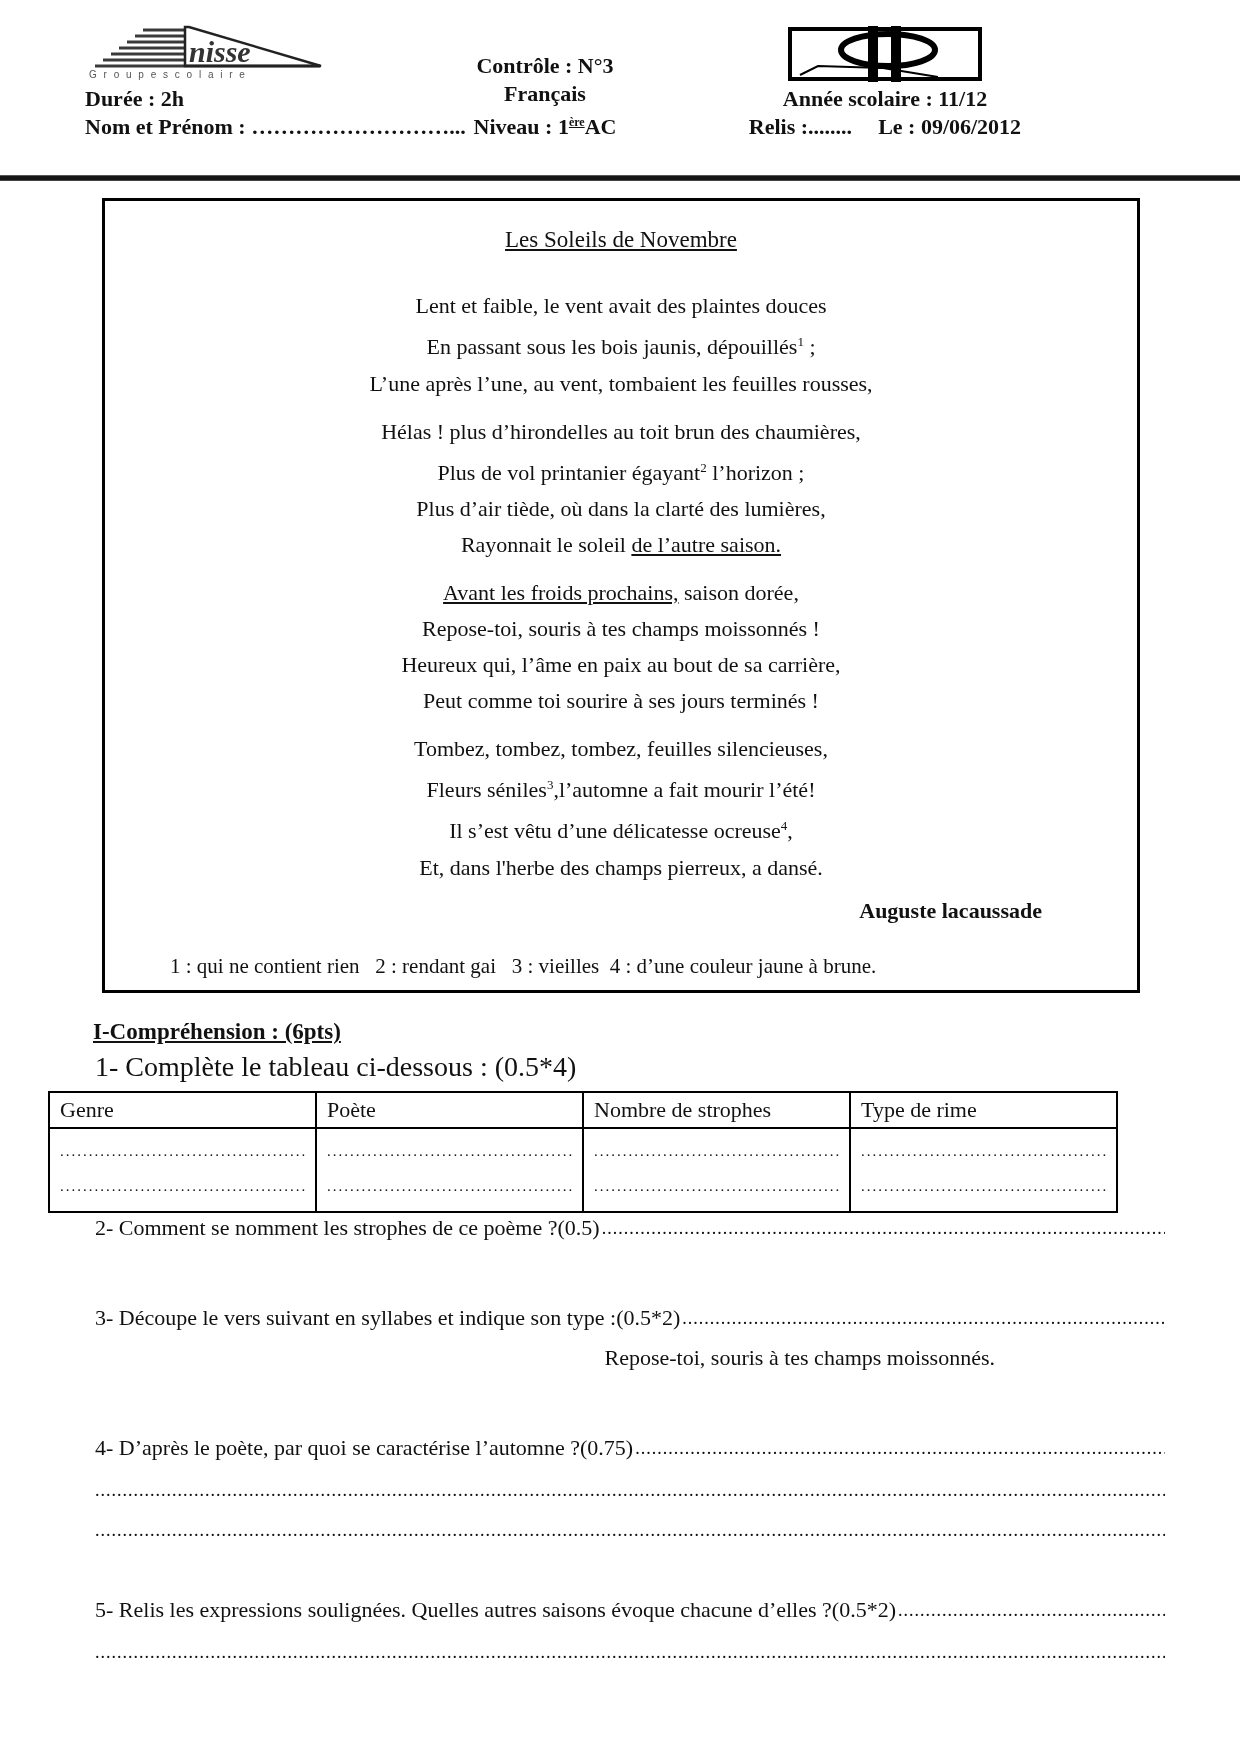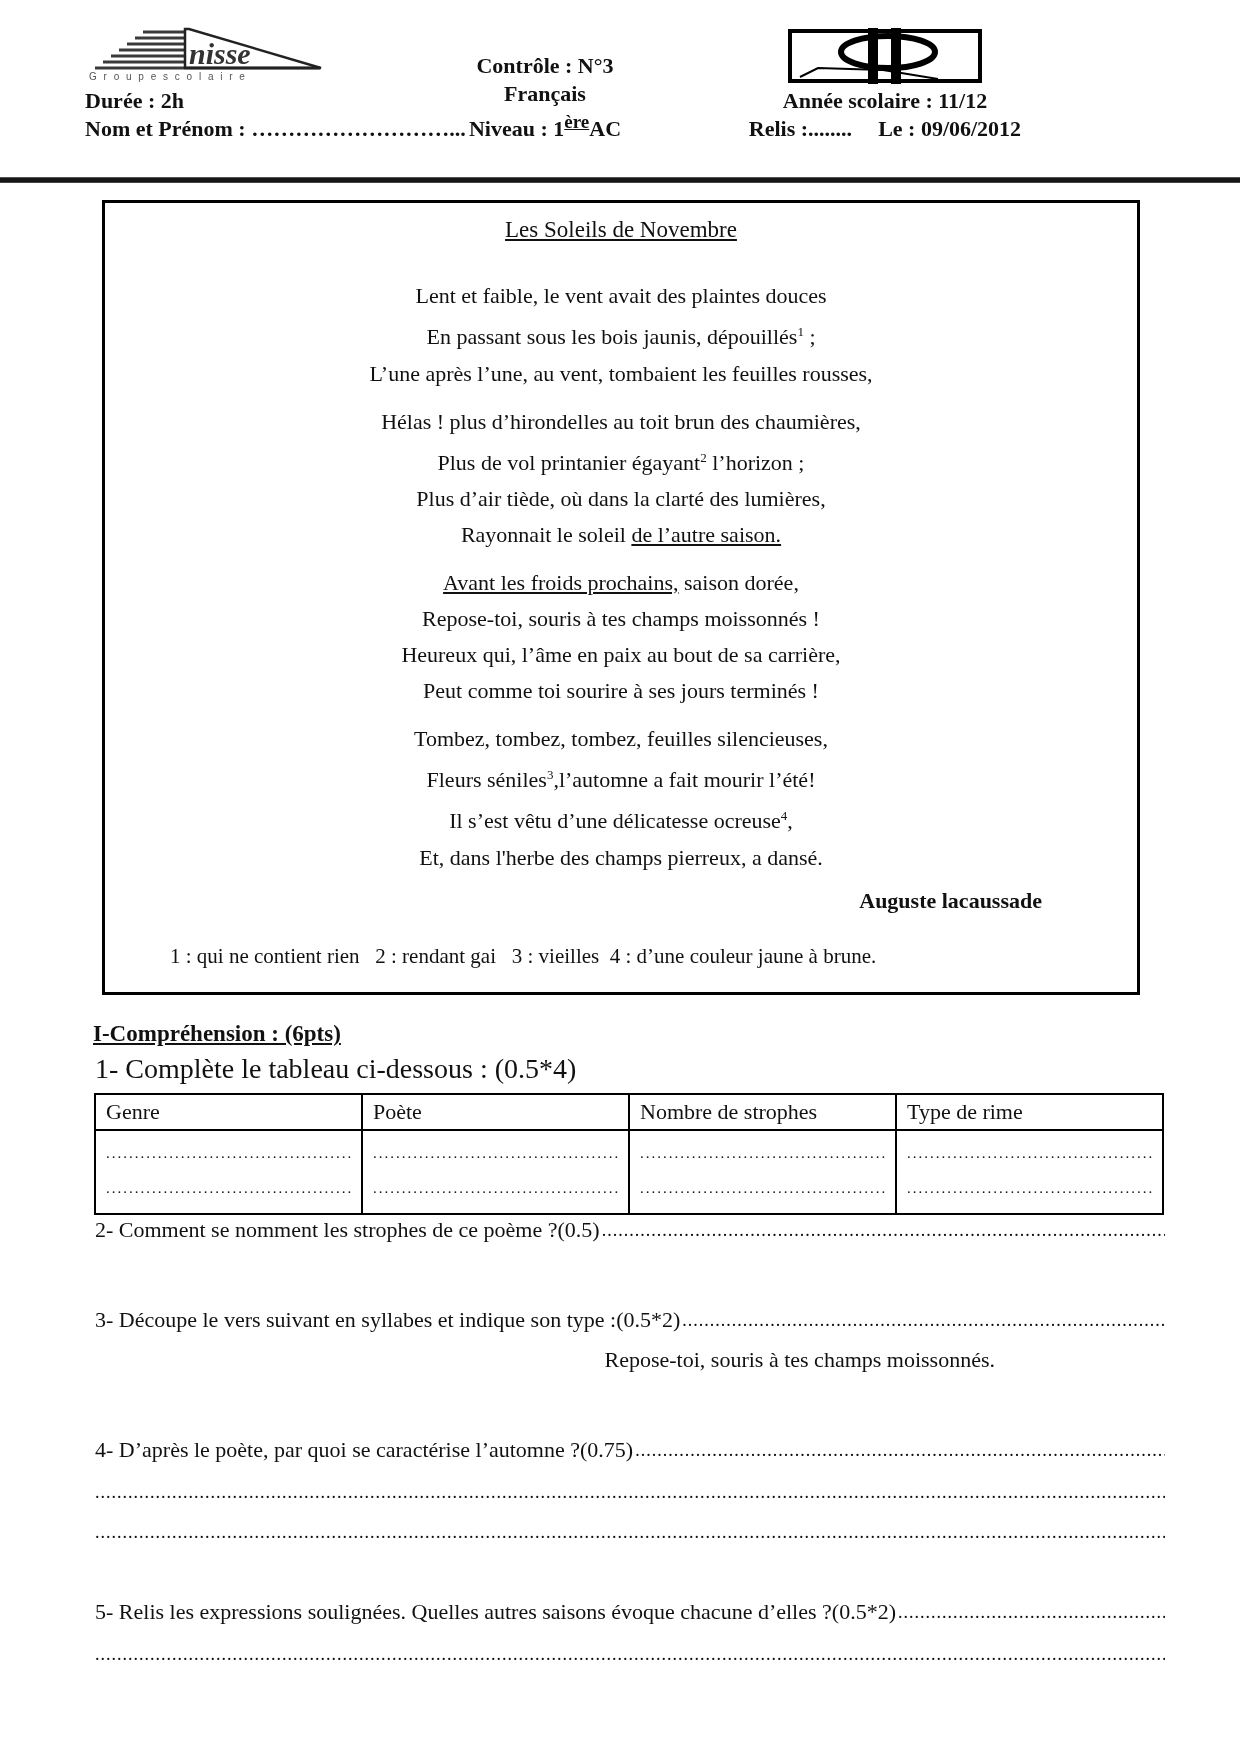--- a/index.html
+++ b/index.html
@@ -8,40 +8,40 @@
     font-family:"Liberation Serif","DejaVu Serif",serif;color:#111;overflow:hidden;
   }
   
   .hdr{display:flex;padding:22px 0 0 85px;align-items:flex-end;}
   .h-left{width:310px;}
   .h-center{width:300px;margin-top:30px;text-align:center;}
   .h-right{width:360px;margin-left:10px;text-align:center;}
   .hline{font-weight:bold;font-size:22px;line-height:28px;white-space:nowrap;}
   .h-left .hline{text-align:left;}
   .h-right .grouprow{display:flex;justify-content:center;gap:26px;}
-  sup.lvl{font-size:19px;font-weight:bold;text-decoration:underline;}
+  sup.lvl{font-size:12px;font-weight:bold;text-decoration:underline;}
   .logo-left{display:block;margin-bottom:2px;}
   .logo-right{display:block;margin:0 auto 2px auto;}
   .rule{height:4px;background:#161616;border-top:1px solid #555;border-bottom:1px solid #444;margin-top:34px;}
   
   .poem-box{
     box-sizing:border-box;margin:17px 0 0 102px;width:1038px;min-height:795px;
-    border:3px solid #000;padding:12px 0 10px 0;
+    border:3px solid #000;padding:24px 0 10px 0;
   }
   .poem-title{text-align:center;font-size:23px;line-height:29px;text-decoration:underline;margin-bottom:34px;}
   .stanza{margin-bottom:12px;}
   .poem-line{text-align:center;font-size:22px;line-height:36px;}
   sup.psup{font-size:13px;}
   .useg{text-decoration:underline;}
   .author{text-align:right;padding-right:95px;font-weight:bold;font-size:22px;margin-top:4px;}
   .footnote{margin-top:30px;padding-left:65px;font-size:21px;white-space:pre-wrap;}
   
   .sec-heading{font-size:23px;font-weight:bold;text-decoration:underline;margin:26px 0 6px 93px;}
   .q1-label{font-size:28px;margin:0 0 8px 95px;}
-  table.ans{border-collapse:collapse;margin-left:94px;width:1070px;table-layout:fixed;}
+  table.ans{border-collapse:collapse;margin-left:48px;width:1070px;table-layout:fixed;}
   table.ans th,table.ans td{border:2px solid #000;}
   table.ans th{font-weight:normal;font-size:22px;text-align:left;padding:3px 6px 3px 10px;height:28px;}
   table.ans td{padding:6px 10px 8px 10px;vertical-align:top;}
   .cell-dots{overflow:hidden;white-space:nowrap;letter-spacing:2px;font-size:15px;line-height:33px;height:33px;}
   .cell-dots.second{margin-top:2px;}
   .qrow{display:flex;margin:0 75px 0 95px;font-size:22px;line-height:30px;}
   .qrow .qt{white-space:nowrap;}
   .qrow .leader{flex:1 1 auto;overflow:hidden;white-space:nowrap;letter-spacing:1px;padding-left:2px;font-size:18px;}
   .q2row{}
   .q3row{margin-top:60px;}

